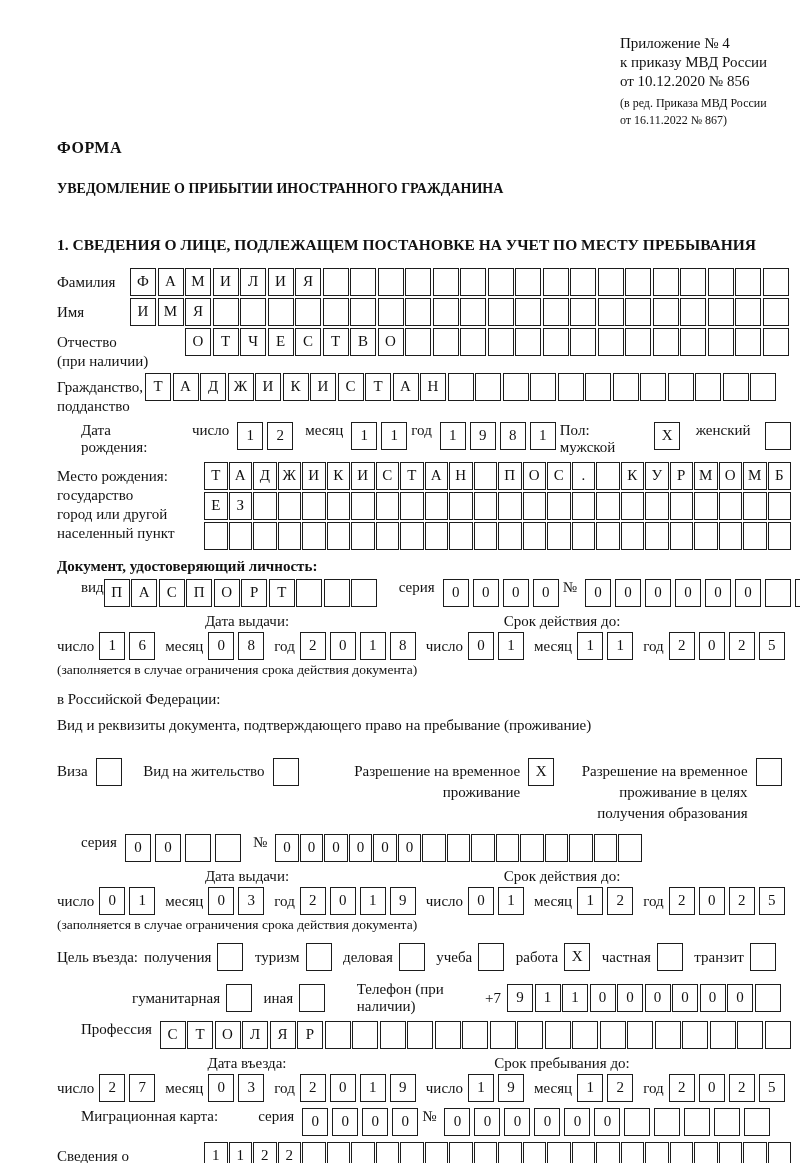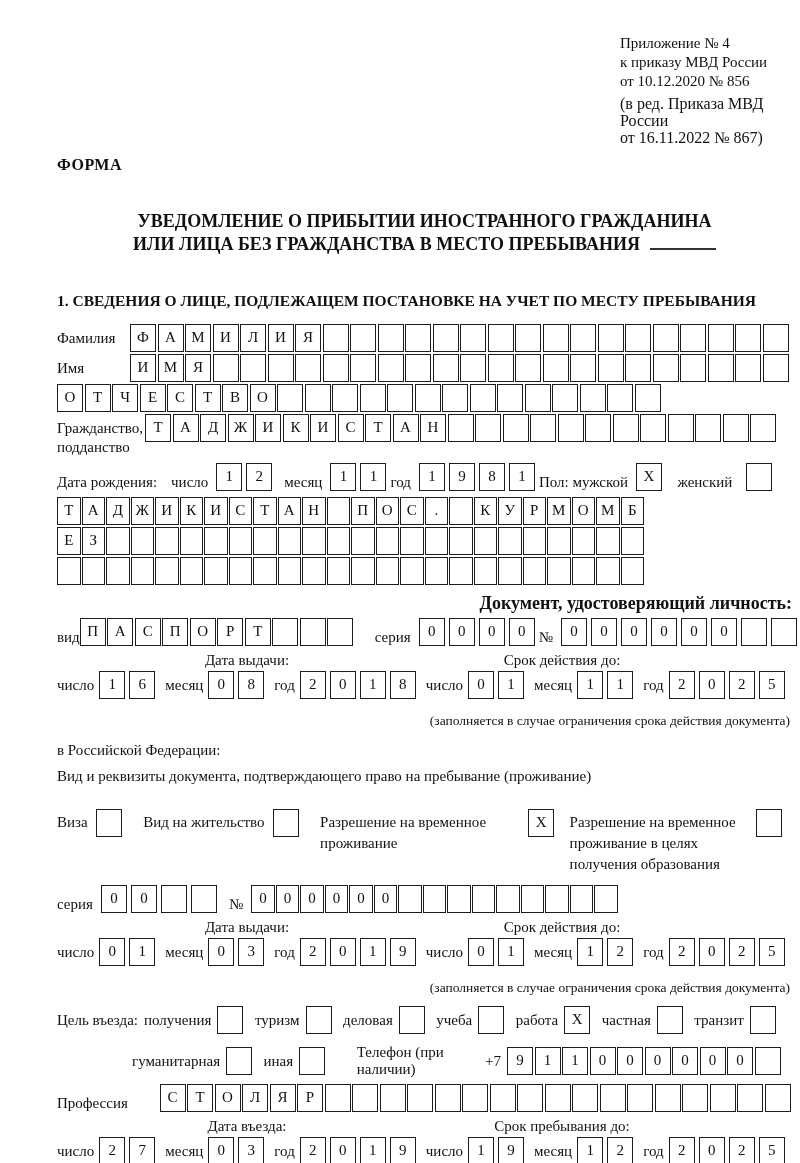--- a/index.html
+++ b/index.html
@@ -2,60 +2,60 @@
 <html><head>
 <meta charset="utf-8">
 <style>
   html,body { margin:0; padding:0; background:#ffffff; }
   .page {
     position:relative; width:800px; min-height:1163px; box-sizing:border-box;
     padding:34px 8px 24px 57px; background:#fff; color:#111;
     font-family:"Liberation Serif","DejaVu Serif",serif; font-size:15px;
   }
   .annex { margin-left:563px; width:176px; line-height:19px; }
-  .annex .a-small { font-size:16px; line-height:17px; }
+  .annex .a-small { font-size:12px; line-height:17px; }
   .annex .a-gap { margin-top:4px; }
   .forma { text-align:left; padding-right:30px; font-weight:bold; font-size:16px; margin-top:10px; letter-spacing:.5px; }
-  .title { text-align:center; font-weight:bold; font-size:18px; margin-top:36px; line-height:23px; }
+  .title { font-weight:bold; font-size:14px; margin-top:20px; line-height:23px; }
   .title-underline { display:inline-block; width:66px; border-bottom:2px solid #333; height:14px; margin-left:10px; }
   .section { font-weight:bold; font-size:15.5px; margin-top:36px; margin-bottom:14px; }
 
   .row { display:flex; align-items:flex-start; margin-bottom:2px; }
-  .rowc { display:flex; align-items:flex-end; }
+  .rowc { display:flex; align-items:flex-start;margin-left:24px; }
   .flabel { padding-top:5px; line-height:19px; flex-shrink:0; }
   .w73{width:73px;} .w88{width:88px;} .w128{width:128px;} .w148{width:148px;} .w53{width:53px;} .w105{width:105px;}
   .stack { line-height:19px; padding-top:5px; }
 
   .boxes { display:inline-flex; flex-wrap:nowrap; }
   .cell {
     display:inline-block; box-sizing:border-box; width:26px; height:28px;
     border:1.7px solid #1d1d1d; margin-right:1.5px; text-align:center;
     font-size:15px; line-height:24px; background:#fff; flex-shrink:0;
   }
   .boxes.sm .cell { width:23.5px; margin-right:1px; }
   .boxes.dt .cell { margin-right:4px; }
   .boxcol > .boxes { margin-bottom:2px; }
   .boxcol.gapped > .boxes { margin-bottom:4px; }
 
-  .center-b { text-align:right; font-weight:bold; font-size:18px; margin:6px 0 4px 0; }
+  .center-b { text-align:left; font-weight:bold; font-size:15px; margin:6px 0 4px 0; }
   .heads { display:flex; margin-top:6px; margin-bottom:2px; }
   .h-left { width:380px; text-align:center; }
   .h-right { width:250px; text-align:center; margin-left:0; }
   .datepair { display:flex; align-items:center; }
   .dategrp { display:flex; align-items:center; width:380px; }
   .dategrp.right { width:auto; }
   .dategrp .dlbl { margin-right:5px; }
   .dategrp .boxes { margin-right:6px; }
-  .note-right { text-align:right; font-size:13.5px; margin-top:14px; margin-bottom:4px; padding-right:2px; }
+  .note-right { font-size:13.5px; margin-top:2px; margin-bottom:4px; padding-right:2px; }
   .intro { line-height:26px; margin-top:8px; }
 
   .opts { display:flex; align-items:flex-start; margin-top:20px; }
   .opt { display:flex; align-items:flex-start; }
   .opt .olbl { padding-top:5px; margin-right:8px; }
-  .opt .olbl.ctr { text-align:left; line-height:21px; padding-top:3px; }
+  .opt .olbl.ctr { text-align:right; line-height:21px; padding-top:3px; }
   .w200 { width:200px; } .w185 { width:178px; }
 
   .purpose { display:flex; align-items:center; margin-top:10px; }
   .purpose .plbl { margin-right:6px; }
   .purpose .boxes { margin-right:10px; }
   .mt6{margin-top:6px;} .mt10{margin-top:10px;}
   .sp8{width:8px;flex-shrink:0;} .sp14{width:14px;flex-shrink:0;} .sp20{width:20px;flex-shrink:0;}
 </style>
 </head>
 <body>
@@ -67,21 +67,20 @@
     <div>к приказу МВД России</div>
     <div>от 10.12.2020 № 856</div>
     <div class="a-small a-gap">(в ред. Приказа МВД России</div>
     <div class="a-small">от 16.11.2022 № 867)</div>
   </div>
 
   <div class="forma">ФОРМА</div>
 
   <div class="title">
     <div>УВЕДОМЛЕНИЕ О ПРИБЫТИИ ИНОСТРАННОГО ГРАЖДАНИНА</div>
-    <div><span>ИЛИ ЛИЦА БЕЗ ГРАЖДАНСТВА В МЕСТО ПРЕБЫВАНИЯ</span><span class="title-underline"></span></div>
   </div>
 
   <div class="section">1. СВЕДЕНИЯ О ЛИЦЕ, ПОДЛЕЖАЩЕМ ПОСТАНОВКЕ НА УЧЕТ ПО МЕСТУ ПРЕБЫВАНИЯ</div>
 
   <div class="row">
     <span class="flabel w73">Фамилия</span>
     <span class="boxes">
         <span class="cell">Ф</span>
         <span class="cell">А</span>
         <span class="cell">М</span>
@@ -133,20 +132,24 @@
         <span class="cell"></span>
         <span class="cell"></span>
         <span class="cell"></span>
         <span class="cell"></span>
         <span class="cell"></span>
         <span class="cell"></span>
       </span>
   </div>
 
   <div class="row">
+    <span class="stack w128">
+      <span style="display:block">Отчество</span>
+      <span style="display:block">(при наличии)</span>
+    </span>
     <span class="boxes">
         <span class="cell">О</span>
         <span class="cell">Т</span>
         <span class="cell">Ч</span>
         <span class="cell">Е</span>
         <span class="cell">С</span>
         <span class="cell">Т</span>
         <span class="cell">В</span>
         <span class="cell">О</span>
         <span class="cell"></span>
@@ -229,20 +232,26 @@
       </span>
       <span class="sp14"></span>
     <span>женский</span>
       <span class="sp14"></span>
     <span class="boxes">
         <span class="cell"></span>
       </span>
   </div>
 
   <div class="row mt6">
+    <span class="stack w148">
+      <span style="display:block">Место рождения:</span>
+      <span style="display:block">государство</span>
+      <span style="display:block">город или другой</span>
+      <span style="display:block">населенный пункт</span>
+    </span>
     <span class="boxcol">
       <span class="boxes sm" style="display:flex">
           <span class="cell">Т</span>
           <span class="cell">А</span>
           <span class="cell">Д</span>
           <span class="cell">Ж</span>
           <span class="cell">И</span>
           <span class="cell">К</span>
           <span class="cell">И</span>
           <span class="cell">С</span>

